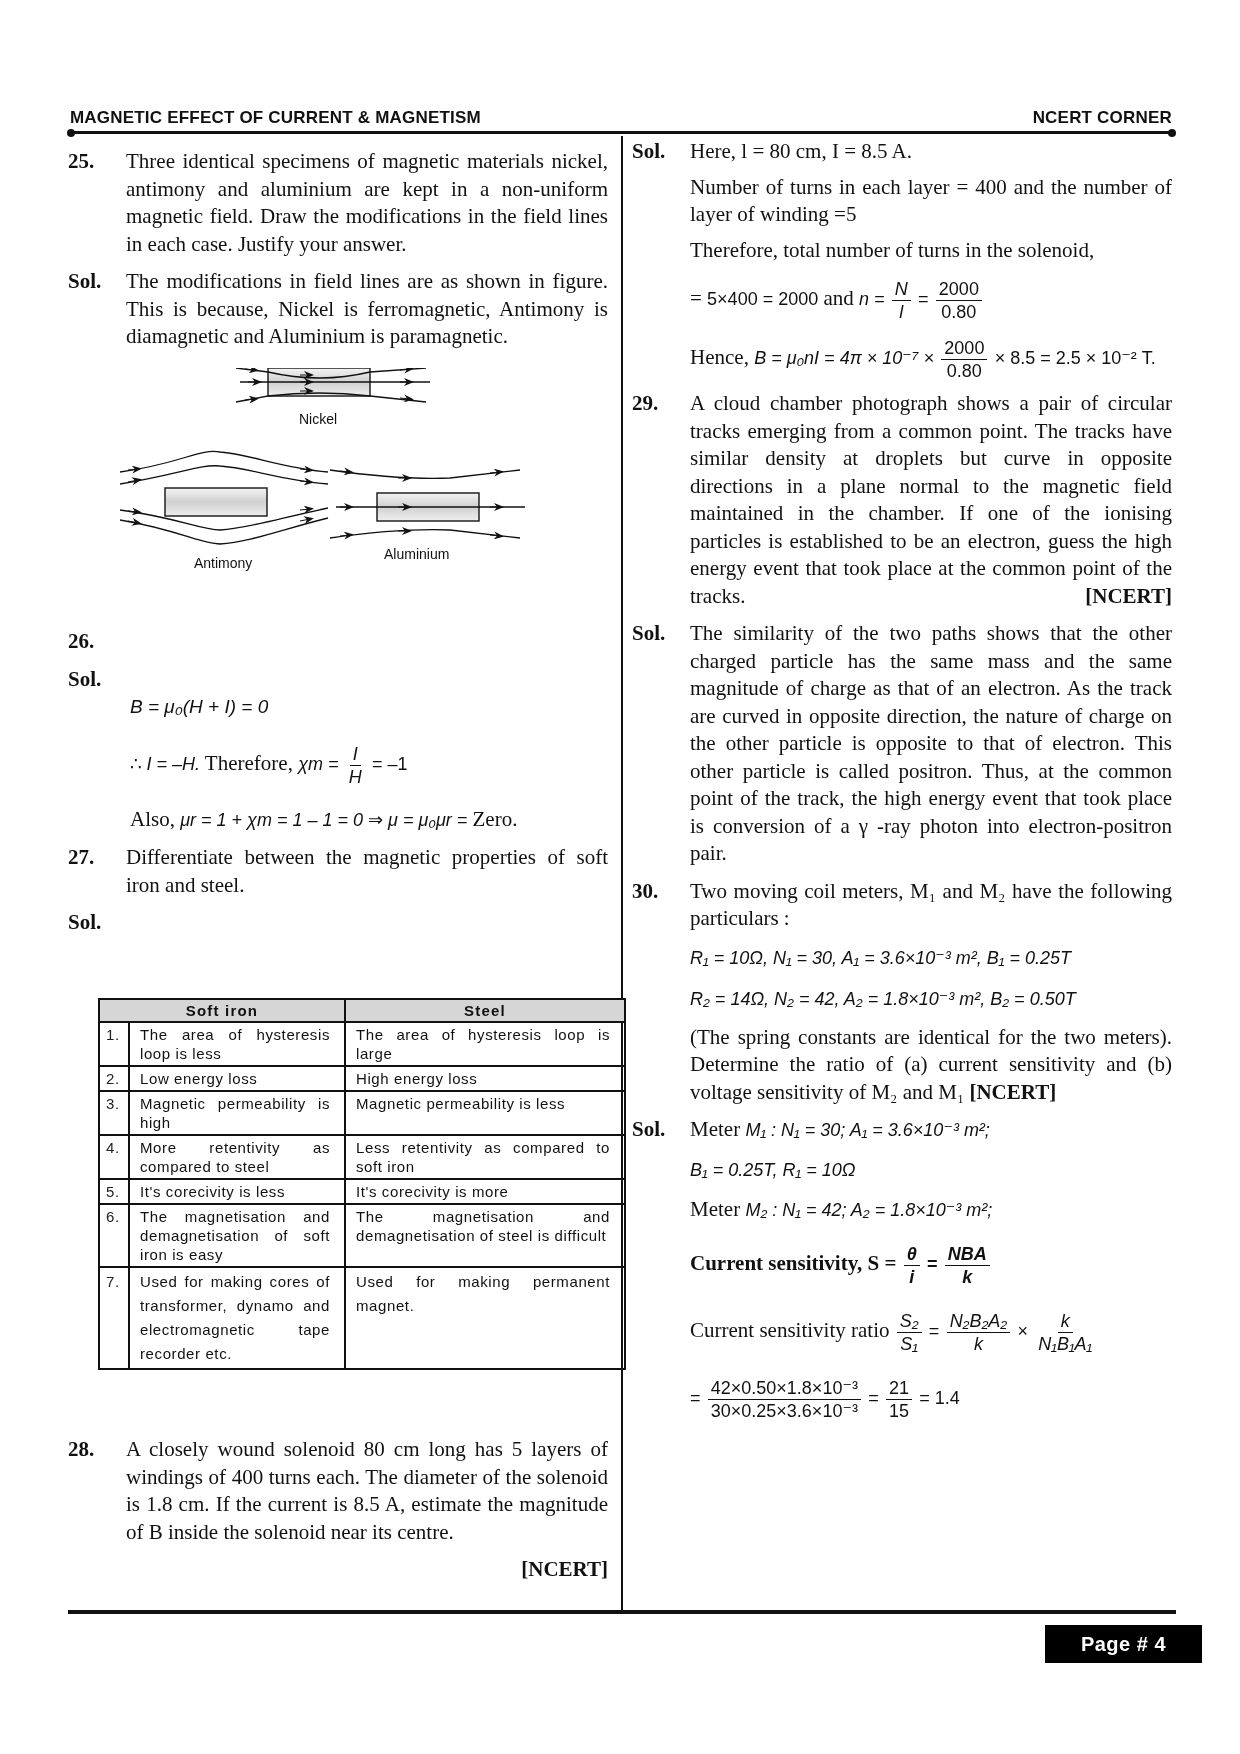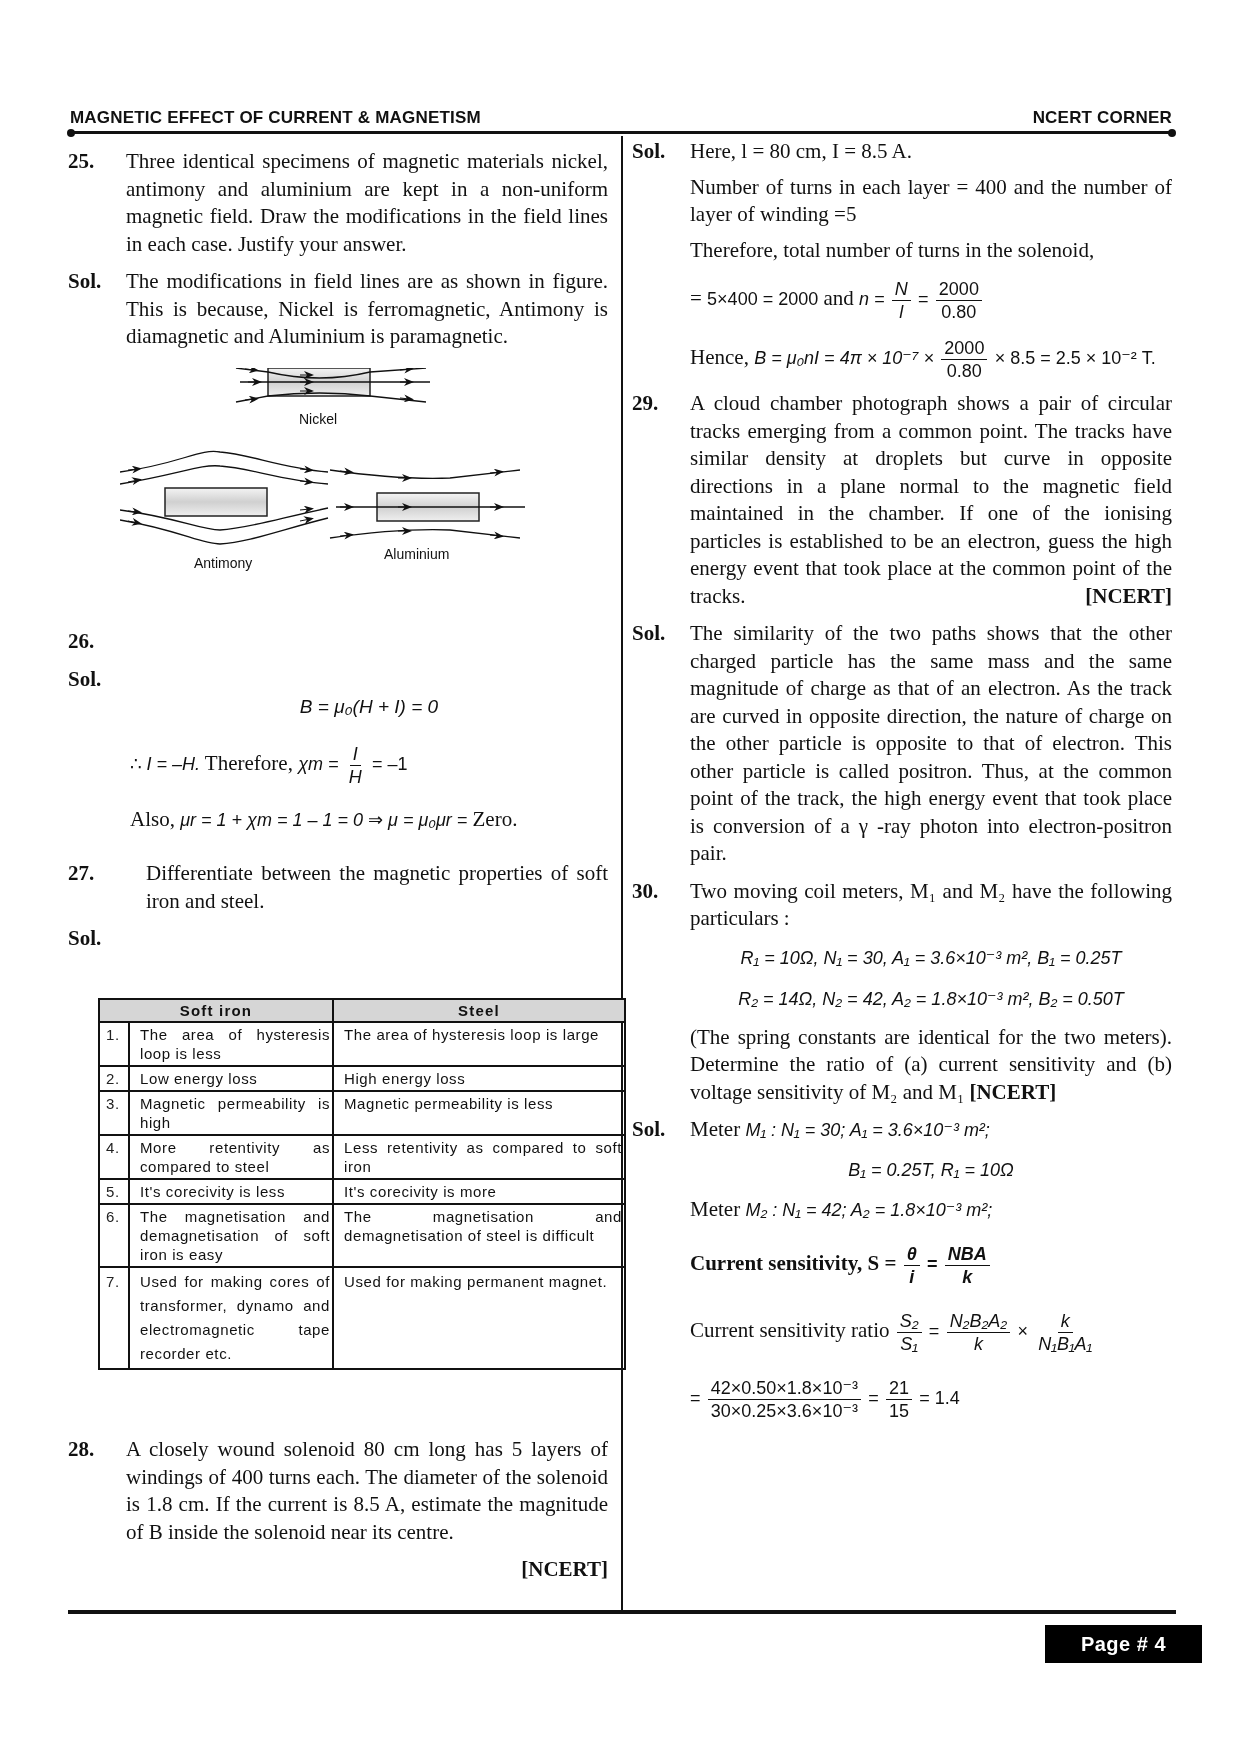--- a/index.html
+++ b/index.html
@@ -20,32 +20,32 @@
        font-family:"Liberation Sans","DejaVu Sans",sans-serif;font-weight:bold;font-size:20px;
        display:flex;align-items:center;justify-content:center;letter-spacing:0.5px;}
 
   .col{position:absolute;font-size:21px;line-height:27.5px;}
   #colL{left:68px;top:148px;width:540px;}
   #colR{left:632px;top:138px;width:540px;}
   .blk{display:flex;margin-bottom:10px;}
   .num{width:58px;flex:none;font-weight:bold;}
   .txt{flex:1;text-align:justify;}
   .math{font-family:"Liberation Serif","DejaVu Serif",serif;font-style:italic;}
-  .eq{font-family:"Liberation Sans","DejaVu Sans",sans-serif;font-size:18px;text-align:center;}
+  .eq{font-family:"Liberation Sans","DejaVu Sans",sans-serif;font-size:18px;}
   .frac{display:inline-flex;flex-direction:column;align-items:center;vertical-align:middle;margin:0 2px;
         font-family:"Liberation Sans","DejaVu Sans",sans-serif;font-size:18px;line-height:22px;}
   .frac .n{border-bottom:1.3px solid #111;padding:0 3px;}
   .frac .d{padding:0 3px;}
   .tag{font-weight:bold;float:right;}
   .line{display:block;}
 
   
   #tbl{position:absolute;left:98px;top:998px;width:528px;border-collapse:collapse;
        font-family:"Liberation Sans","DejaVu Sans",sans-serif;font-size:15px;line-height:19px;letter-spacing:0.6px;}
-  #tbl td,#tbl th{border:2px solid #111;vertical-align:top;padding:2px 2px 2px 10px;text-align:justify;}
+  #tbl td,#tbl th{border:2px solid #111;vertical-align:top;padding:2px 14px 2px 10px;text-align:justify;}
   #tbl th{background:#d6d6d6;text-align:center;font-weight:bold;padding:1px;letter-spacing:1.2px;}
   #tbl td.idx{width:18px;padding:2px 4px 2px 6px;color:#222;}
   #tbl td.s{width:190px;}
   #tbl tr.r7 td{line-height:24px;}
 
   #fig{position:absolute;left:120px;top:368px;width:460px;height:240px;}
 </style>
 </head>
 <body>
 
@@ -149,21 +149,21 @@
           <span class="d">H</span>
         </span>
       <span class="eq">= –1</span>
     </div>
     <div style="margin-top:18px;">
       <span>Also,</span>
       <span class="eq math">μr = 1 + χm = 1 – 1 = 0 ⇒  μ = μ₀μr =</span>
       <span>Zero.</span>
     </div>
   </div>
-  <div class="blk" style="margin-top:26px;gap:20px;">
+  <div class="blk" style="margin-top:10px;">
     <div class="num">27.</div>
     <div class="txt">Differentiate between the magnetic properties of soft iron and steel.</div>
   </div>
   <div class="blk">
     <div class="num">Sol.</div>
   </div>
 </div>
 
 <table id="tbl">
   <thead>

